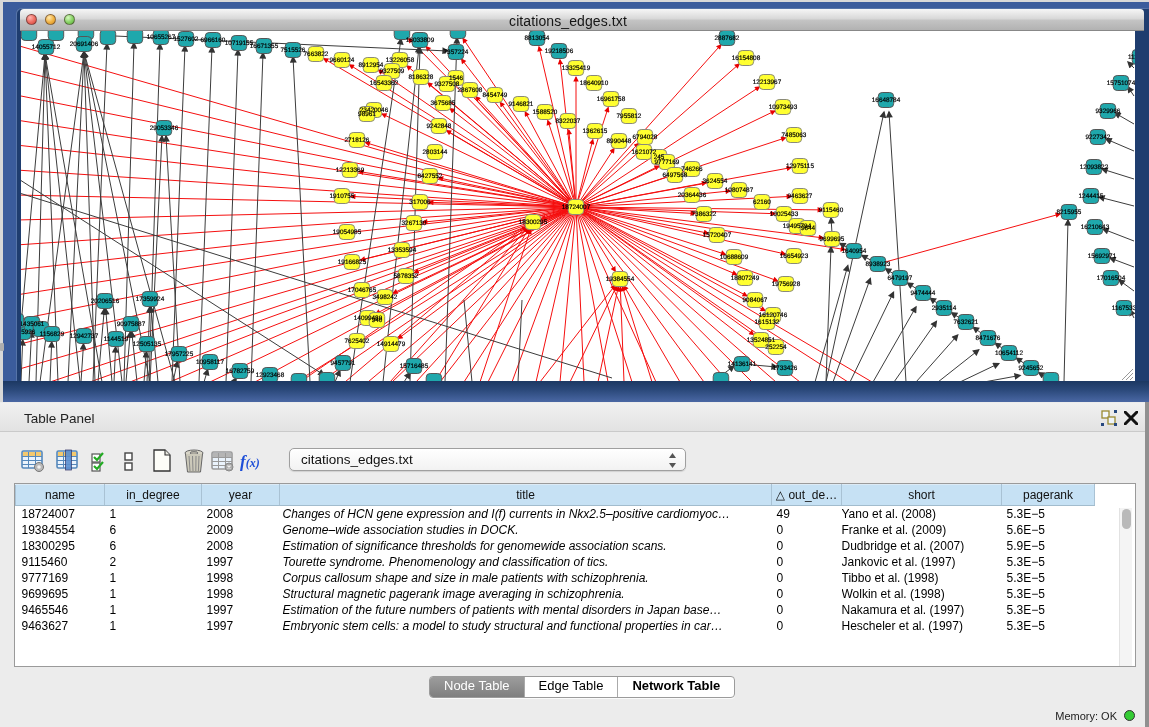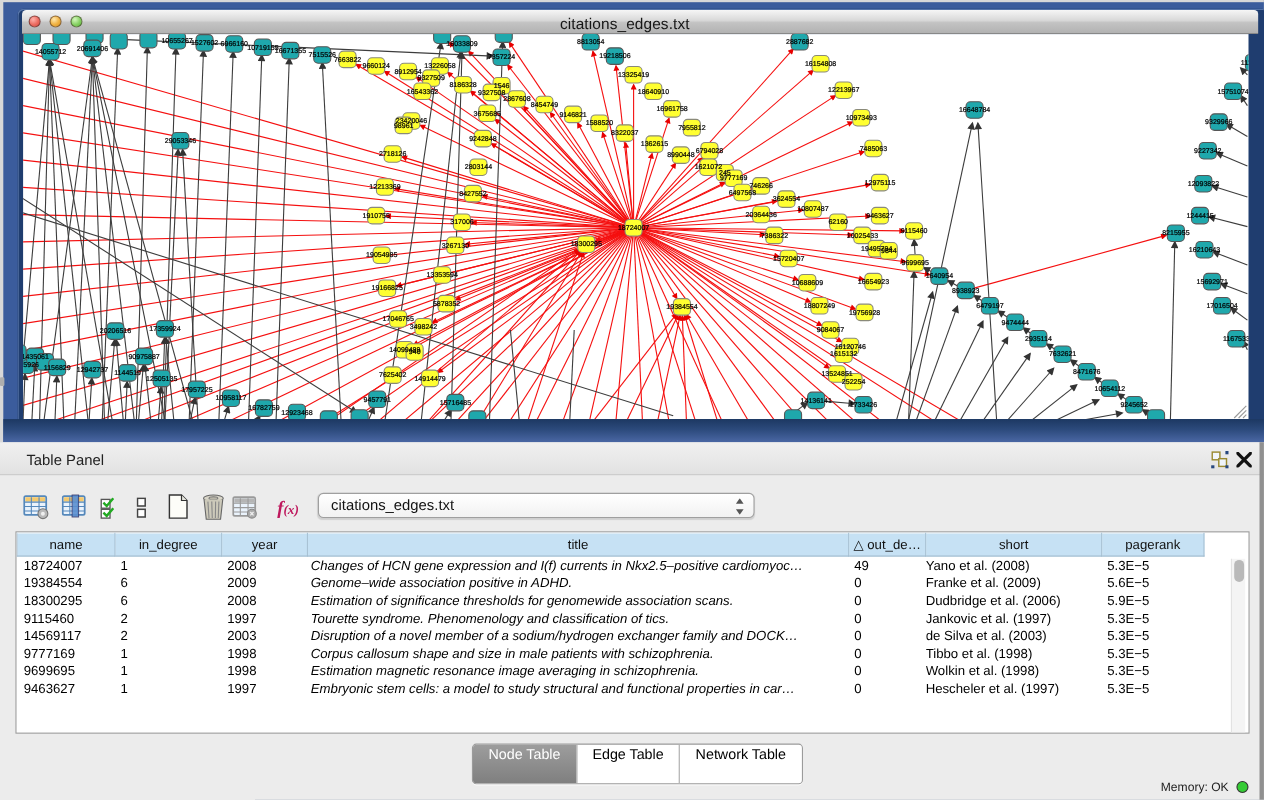--- a/index.html
+++ b/index.html
@@ -16,24 +16,24 @@
 #combo { position:absolute; left:289px; top:448px; width:397px; height:23px; background:linear-gradient(#ffffff,#f2f2f2); border:1px solid #9f9f9f; border-radius:5px; box-shadow:0 1px 1px rgba(0,0,0,.12); }
 #combo span { position:absolute; left:11px; top:3px; font-size:13.5px; color:#111; }
 #tablewrap { position:absolute; left:14px; top:483px; width:1122px; height:184px; background:#fff; border:1px solid #9a9a9a; overflow:hidden; }
 table { border-collapse:collapse; table-layout:fixed; width:1079px; font-size:12px; }
 th { background:#c6e1f4; border:1px solid #a9c2d4; border-top:1px solid #dceaf5; border-bottom:1px solid #a2bccd; height:21px; font-weight:400; font-size:12px; color:#111; padding:0; }
 td { height:16px; padding:0; white-space:nowrap; overflow:hidden; color:#000; font-size:12px; }
 td.c1 { padding-left:6px; } td.c2 { padding-left:5px; } td.c3 { padding-left:5px; }
 td.c4 { padding-left:3px;font-style:italic; } td.c5 { padding-left:5px; } td.c6 { padding-right:12px; } td.c7 { padding-left:5px; }
 #vscroll { position:absolute; right:3px; top:24px; width:13px; height:158px; background:#f4f4f4; border-left:1px solid #e2e2e2; }
 #vthumb { position:absolute; left:2px; top:1px; width:9px; height:20px; border-radius:5px; background:#b9b9b9; }
-#tabs { position:absolute; left:429px; top:676px; height:37px; display:flex; border:1px solid #9b9b9b; border-radius:4px; overflow:hidden; background:#fff; box-shadow:0 1px 0 rgba(255,255,255,.8); }
+#tabs { position:absolute; left:429px; top:676px; height:22px; display:flex; border:1px solid #9b9b9b; border-radius:4px; overflow:hidden; background:#fff; box-shadow:0 1px 0 rgba(255,255,255,.8); }
 #tabs div { padding:1px 14px 0 14px; font-size:13px; color:#000000; border-right:1px solid #aaa; }
 #tabs div.on { background:linear-gradient(#9d9d9d,#7f7f7f); color:#fff; }
-#tabs div:last-child { border-right:none; }
+#tabs div:last-child { border-right:none;font-weight:bold; }
 #statustext { position:absolute; right:32px; top:710px; font-size:11px; color:#222; }
 #statusdot { position:absolute; right:14px; top:710px; width:11px; height:11px; border-radius:50%; background:#35cc35; border:1.5px solid #333; }
 #rstrip { position:absolute; right:0; top:402px; width:4px; height:325px; background:#909090; }
 </style></head>
 <body>
 <div id="desk">
   <div id="win">
     <div id="titlebar">
       <div class="tl" style="left:6px; top:5px; background:radial-gradient(circle at 35% 30%, #ffb3ad, #ec6b60 55%, #d4473c)"></div>
       <div class="tl" style="left:25px; top:5px; background:radial-gradient(circle at 35% 30%, #ffe9b0, #f0b03f 55%, #d89427)"></div>
@@ -600,21 +600,21 @@
 <g stroke="#9a9a9a" stroke-width="1">
       <line x1="1" y1="7.5" x2="21" y2="7.5"></line>
       <line x1="1" y1="11.5" x2="21" y2="11.5"></line>
       <line x1="1" y1="15.5" x2="21" y2="15.5"></line>
 <line x1="7.5" y1="3" x2="7.5" y2="19"></line>
       <line x1="14.5" y1="3" x2="14.5" y2="19"></line>
     </g>
     <circle cx="18" cy="17" r="4" fill="#aaa" stroke="#888"></circle>
     <path d="M16.5,15.5 l3,3 M19.5,15.5 l-3,3" stroke="#eee" stroke-width="1.2"></path>
   </svg>
-<div style="position:absolute;left:252px;top:452px;font-family:'Liberation Serif',serif;font-style:italic;font-weight:700;font-size:17px;color:#be185d">f<span style="font-size:12px">(x)</span></div>
+<div style="position:absolute;left:240px;top:452px;font-family:'Liberation Serif',serif;font-style:italic;font-weight:700;font-size:17px;color:#1d4ed8">f<span style="font-size:12px">(x)</span></div>
 <div id="combo">
     <span>citations_edges.txt</span>
 <svg style="position:absolute;right:8px;top:4px" width="9" height="15" viewBox="0 0 9 15">
 <path d="M4.5,0 L8,5 L1,5 z" fill="#555"></path>
       <path d="M4.5,15 L8,10 L1,10 z" fill="#555"></path>
     </svg>
 </div>
 <div id="tablewrap">
 <table>
 <colgroup>
@@ -642,68 +642,68 @@
           <td class="c3">2008</td>
           <td class="c4">Changes of HCN gene expression and I(f) currents in Nkx2.5–positive cardiomyoc…</td>
           <td class="c5">49</td>
           <td class="c6">Yano et al. (2008)</td>
           <td class="c7">5.3E−5</td>
         </tr>
 <tr>
           <td class="c1">19384554</td>
           <td class="c2">6</td>
           <td class="c3">2009</td>
-          <td class="c4">Genome–wide association positive in ADHD.</td>
+          <td class="c4">Genome–wide association studies in DOCK.</td>
           <td class="c5">0</td>
           <td class="c6">Franke et al. (2009)</td>
           <td class="c7">5.6E−5</td>
         </tr>
 <tr>
           <td class="c1">18300295</td>
           <td class="c2">6</td>
           <td class="c3">2008</td>
           <td class="c4">Estimation of significance thresholds for genomewide association scans.</td>
           <td class="c5">0</td>
-          <td class="c6">Dudbridge et al. (2006)</td>
+          <td class="c6">Dudbridge et al. (2007)</td>
           <td class="c7">5.9E−5</td>
         </tr>
 <tr>
           <td class="c1">9115460</td>
           <td class="c2">2</td>
           <td class="c3">1997</td>
           <td class="c4">Tourette syndrome. Phenomenology and classification of tics.</td>
           <td class="c5">0</td>
           <td class="c6">Jankovic et al. (1997)</td>
           <td class="c7">5.3E−5</td>
         </tr>
 <tr>
-          <td class="c1">14569117</td>
-          <td class="c2">2</td>
-          <td class="c3">2003</td>
-          <td class="c4">Disruption of a novel member of a sodium/hydrogen exchanger family and DOCK…</td>
-          <td class="c5">0</td>
-          <td class="c6">de Silva et al. (2003)</td>
-          <td class="c7">5.3E−5</td>
-        </tr>
-<tr>
           <td class="c1">9777169</td>
           <td class="c2">1</td>
           <td class="c3">1998</td>
           <td class="c4">Corpus callosum shape and size in male patients with schizophrenia.</td>
           <td class="c5">0</td>
           <td class="c6">Tibbo et al. (1998)</td>
           <td class="c7">5.3E−5</td>
         </tr>
 <tr>
           <td class="c1">9699695</td>
           <td class="c2">1</td>
           <td class="c3">1998</td>
-          <td class="c4">Estimation magnetic resonance image averaging in schizophrenia.</td>
+          <td class="c4">Structural magnetic pagerank image averaging in schizophrenia.</td>
           <td class="c5">0</td>
           <td class="c6">Wolkin et al. (1998)</td>
+          <td class="c7">5.3E−5</td>
+        </tr>
+<tr>
+          <td class="c1">9465546</td>
+          <td class="c2">1</td>
+          <td class="c3">1997</td>
+          <td class="c4">Estimation of the future numbers of patients with mental disorders in Japan base…</td>
+          <td class="c5">0</td>
+          <td class="c6">Nakamura et al. (1997)</td>
           <td class="c7">5.3E−5</td>
         </tr>
 <tr>
           <td class="c1">9463627</td>
           <td class="c2">1</td>
           <td class="c3">1997</td>
           <td class="c4">Embryonic stem cells: a model to study structural and functional properties in car…</td>
           <td class="c5">0</td>
           <td class="c6">Hescheler et al. (1997)</td>
           <td class="c7">5.3E−5</td>

